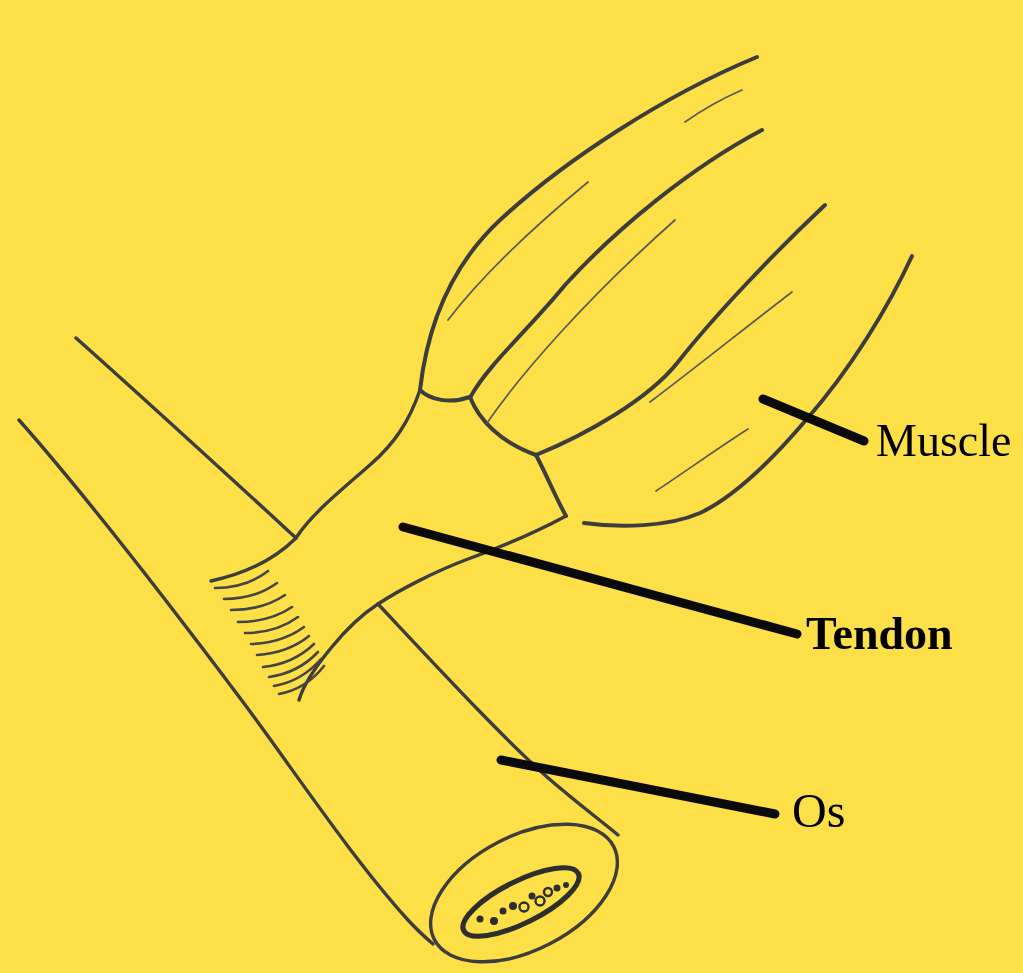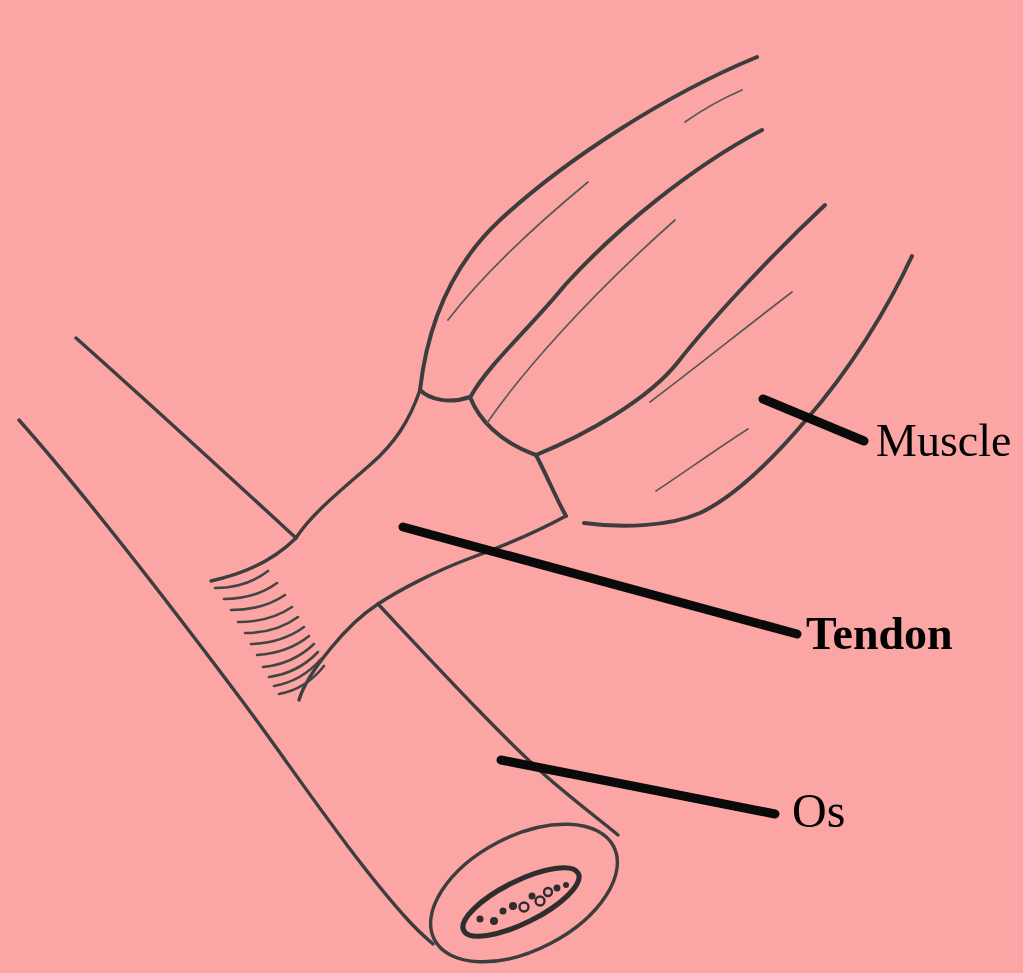--- a/index.html
+++ b/index.html
@@ -4,21 +4,21 @@
 <style>
   html, body {
     margin: 0;
     padding: 0;
     background: #ffffff;
   }
   .stage {
     position: relative;
     width: 1023px;
     height: 973px;
-    background: #fca5a5;
+    background: #fde047;
     overflow: hidden;
   }
   svg { display: block; }
   .ink-heavy {
     fill: none;
     stroke: #3d3d3d;
     stroke-width: 4;
     stroke-linecap: round;
     stroke-linejoin: round;
   }

